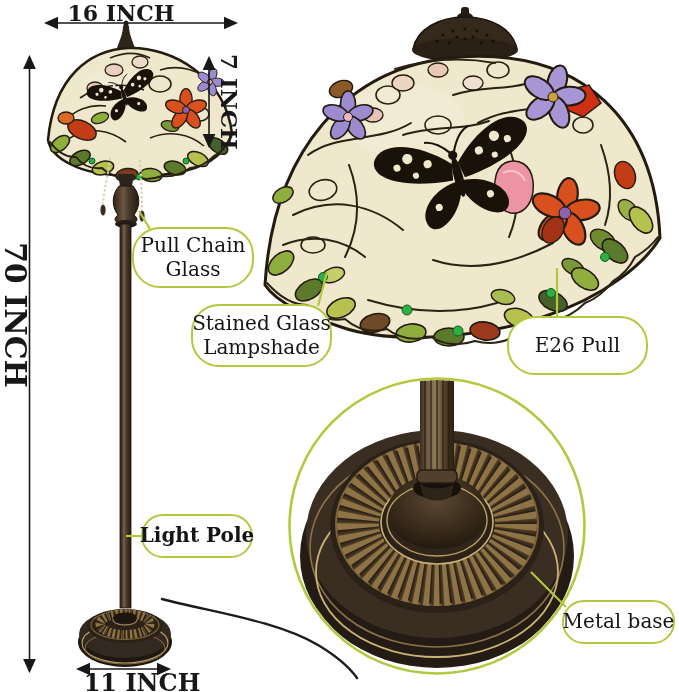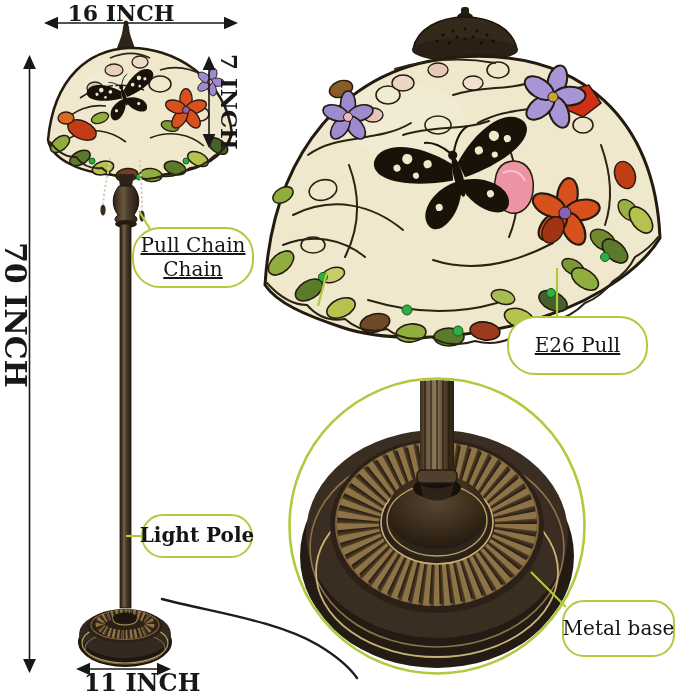--- a/index.html
+++ b/index.html
@@ -14,21 +14,21 @@
   .glass{fill:var(--shade-cream,#f0e8cc);}
   .lead{stroke:#2a2213;stroke-width:2;fill:none;stroke-linecap:round;}
   .lead-thin{stroke:#2a2213;stroke-width:1.6;fill:none;}
   .dim{position:absolute;color:var(--annotation,#181818);font-weight:600;white-space:nowrap;}
   .dim-h{text-align:center;}
   .dim-v{writing-mode:vertical-rl;display:flex;align-items:center;justify-content:center;}
   .bubble{position:absolute;box-sizing:border-box;background:#fff;
           border:2.6px solid var(--callout-border,#b2c83d);
           display:flex;flex-direction:column;align-items:center;justify-content:center;
           font-size:20px;line-height:1.18;text-align:center;white-space:nowrap;}
-  .bubble.two{border-radius:28px;text-decoration:underline;}
+  .bubble.two{border-radius:28px;}
   .bubble.one{border-radius:22px;}
 </style>
 </head>
 <body>
 
 <div class="stage">
 
 <svg class="art" width="679" height="692" viewBox="0 0 679 692">
   <defs>
     <marker id="ah" viewBox="0 0 10 10" refX="8.5" refY="5" markerWidth="9" markerHeight="9" orient="auto-start-reverse">
@@ -317,25 +317,29 @@
   <path class="cordline" d="M162,599 C210,612 275,620 318,645 C338,657 350,668 357,678"></path>
 </svg>
 
 <div class="dim dim-h" style="left:61px;top:0px;width:120px;font-size:22px;">16 INCH</div>
 <div class="dim dim-v" style="left:-2px;top:225px;width:34px;height:180px;font-size:30px;">70 INCH</div>
 <div class="dim dim-v" style="left:213px;top:56px;width:32px;height:92px;font-size:23px;">7 INCH</div>
 <div class="dim dim-h" style="left:82px;top:668px;width:120px;font-size:24px;">11 INCH</div>
 
 <div class="bubble two" style="left:132px;top:227px;width:122px;height:61px;">
   <span>Pull Chain</span>
-  <span>Chain</span>
+  <span>Glass</span>
+</div>
+<div class="bubble two" style="left:191px;top:304px;width:141px;height:63px;">
+  <span>Stained Glass</span>
+  <span>Lampshade</span>
 </div>
 <div class="bubble two" style="left:507px;top:316px;width:141px;height:59px;">
   <span>E26 Pull</span>
 </div>
 <div class="bubble one" style="left:141px;top:514px;width:112px;height:44px;font-weight:bold;">
   <span>Light Pole</span>
 </div>
-<div class="bubble one" style="left:562px;top:600px;width:113px;height:57px;">
+<div class="bubble one" style="left:562px;top:600px;width:113px;height:44px;">
   <span>Metal base</span>
 </div>
 
 </div>
 
 </body></html>

